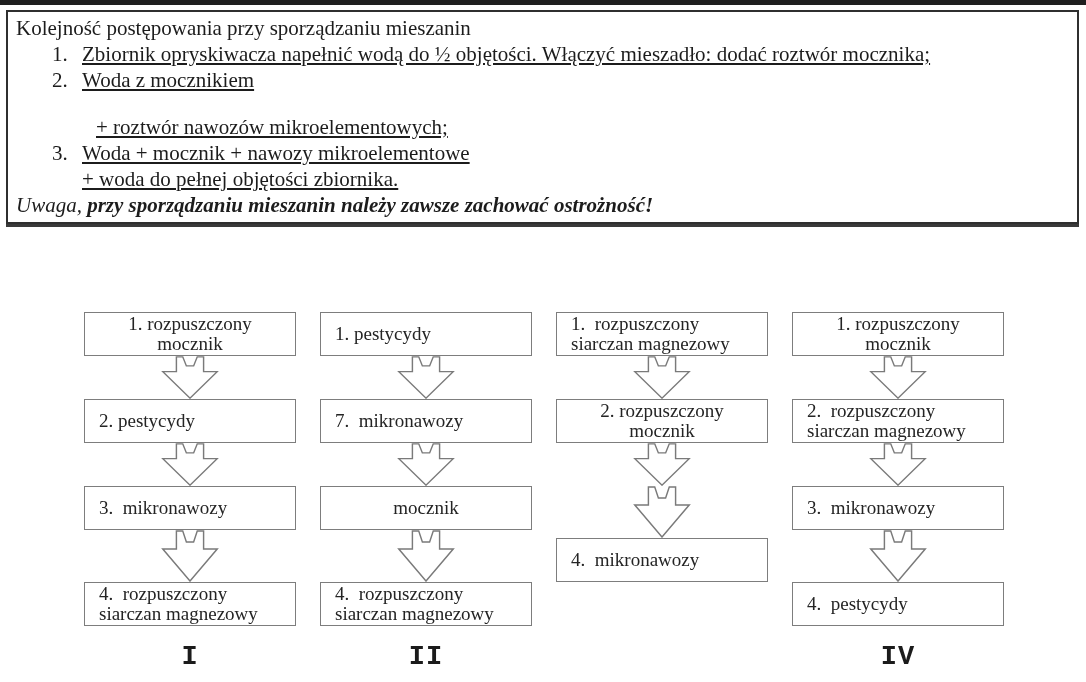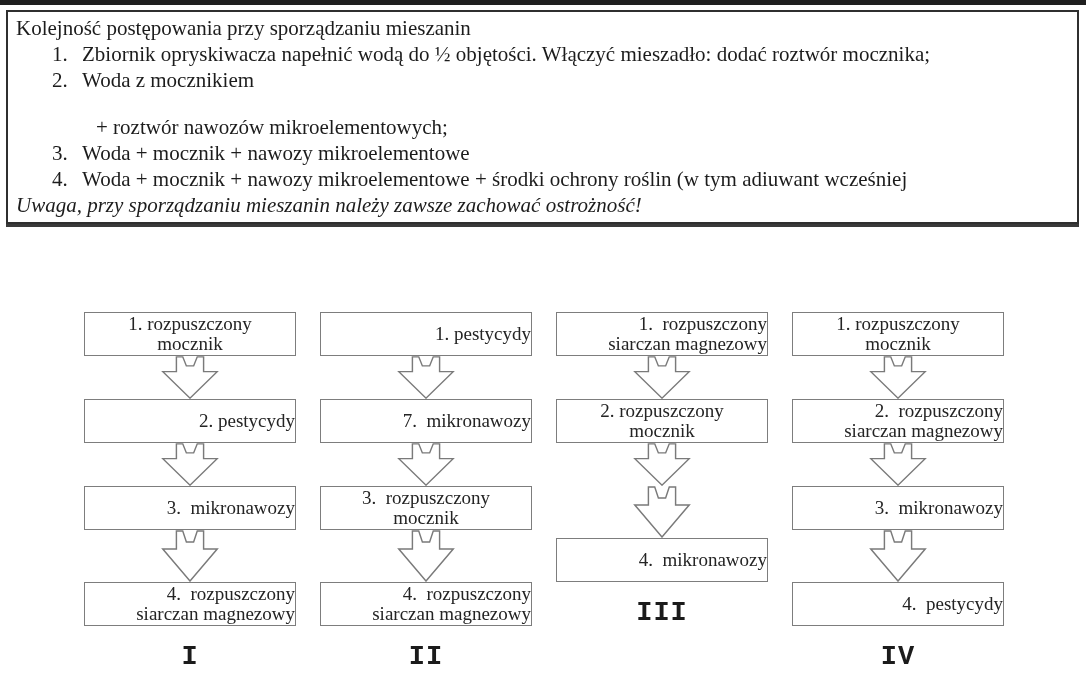--- a/index.html
+++ b/index.html
@@ -27,30 +27,30 @@
     width: 1073px;
     box-sizing: border-box;
     border: 2px solid var(--frame-border, #2f2f2f);
     box-shadow: 0 3px 0 0 #3a3a3a;
     background: #ffffff;
     padding: 3px 8px 4px 6px;
     font-size: 21px;
     line-height: 26px;
   }
   .inst-title { padding-left: 2px; }
-  .inst-line { white-space: nowrap; }
+  .inst-line { white-space: nowrap; text-decoration: underline; }
   .inst-line .inst-num {
     display: inline-block;
     width: 30px;
     margin-left: 38px;
   }
   .cont-text { padding-left: 68px; }
   .cont-plus { padding-left: 82px; margin-top: 21px; }
   .inst-note { font-style: italic; padding-left: 2px; }
-  .inst-note .note-bold { font-weight: normal; }
+  .inst-note .note-bold { font-weight: bold; }
 
   .flow-area {
     position: absolute;
     top: 312px; left: 84px;
     display: flex;
     gap: 24px;
   }
   .flow-col {
     width: 212px;
     display: flex;
@@ -62,21 +62,21 @@
     border: 1.5px solid var(--box-border, #7d7d7d);
     background: #ffffff;
     display: flex;
     flex-direction: column;
     justify-content: center;
     font-size: 19px;
     line-height: 20px;
     color: #242424;
   }
   .step-box .step-line { white-space: pre; }
-  .step-box.align-left { padding-left: 14px; text-align: right; }
+  .step-box.align-left { padding-left: 14px; text-align: left; }
   .step-box.align-center { text-align: center; }
 
   .flow-arrow {
     height: 43px;
     display: flex;
     justify-content: center;
     align-items: stretch;
   }
   .flow-arrow.tall { height: 52px; }
   .flow-arrow svg { width: 58px; height: 100%; display: block; }
@@ -97,21 +97,21 @@
 <div class="page">
   <div class="top-bar"></div>
 
   <div class="instructions-box">
     <div class="inst-title">Kolejność postępowania przy sporządzaniu mieszanin</div>
     <div id="inst-items">
         <div class="inst-line"><span class="inst-num">1.</span><span>Zbiornik opryskiwacza napełnić wodą do ½ objętości. Włączyć mieszadło: dodać roztwór mocznika;</span></div>
         <div class="inst-line"><span class="inst-num">2.</span><span>Woda z mocznikiem</span></div>
         <div class="inst-line cont-plus">+ roztwór nawozów mikroelementowych;</div>
         <div class="inst-line"><span class="inst-num">3.</span><span>Woda + mocznik + nawozy mikroelementowe</span></div>
-        <div class="inst-line"><span class="inst-num">4.</span><span>Woda + mocznik + nawozy mikroelementowe + środki ochrony roślin (w tym adiuwant wcześniej</span></div>
+        <div class="inst-line cont-text">+ woda do pełnej objętości zbiornika.</div>
       </div>
     <div class="inst-note"><span class="note-prefix">Uwaga, </span><span class="note-bold">przy sporządzaniu mieszanin należy zawsze zachować ostrożność!</span></div>
   </div>
 
   <div class="flow-area" id="flow-area">
       <div class="flow-col">
         <div class="step-box align-center">
           <div class="step-line">1. rozpuszczony</div>
           <div class="step-line">mocznik</div>
         </div>
@@ -153,21 +153,20 @@
   </div>
         <div class="step-box align-left">
           <div class="step-line">7.  mikronawozy</div>
         </div>
         <div class="flow-arrow">
     <svg viewBox="0 0 64 52" preserveAspectRatio="none" aria-hidden="true">
       <path d="M17,1 L17,19 L2,19 L32,51 L62,19 L47,19 L47,1 L40,1 L36,12 L28,12 L24,1 Z" fill="#ffffff" stroke="#7a7a7a" stroke-width="1.6" stroke-linejoin="miter"></path>
     </svg>
   </div>
         <div class="step-box align-center">
-          <div class="step-line">3.  rozpuszczony</div>
           <div class="step-line">mocznik</div>
         </div>
         <div class="flow-arrow tall">
     <svg viewBox="0 0 64 52" preserveAspectRatio="none" aria-hidden="true">
       <path d="M17,1 L17,19 L2,19 L32,51 L62,19 L47,19 L47,1 L40,1 L36,12 L28,12 L24,1 Z" fill="#ffffff" stroke="#7a7a7a" stroke-width="1.6" stroke-linejoin="miter"></path>
     </svg>
   </div>
         <div class="step-box align-left">
           <div class="step-line">4.  rozpuszczony</div>
           <div class="step-line">siarczan magnezowy</div>
@@ -194,21 +193,20 @@
     </svg>
   </div>
         <div class="flow-arrow tall">
     <svg viewBox="0 0 64 52" preserveAspectRatio="none" aria-hidden="true">
       <path d="M17,1 L17,19 L2,19 L32,51 L62,19 L47,19 L47,1 L40,1 L36,12 L28,12 L24,1 Z" fill="#ffffff" stroke="#7a7a7a" stroke-width="1.6" stroke-linejoin="miter"></path>
     </svg>
   </div>
         <div class="step-box align-left">
           <div class="step-line">4.  mikronawozy</div>
         </div>
-        <div class="col-label">III</div>
       </div>
       <div class="flow-col">
         <div class="step-box align-center">
           <div class="step-line">1. rozpuszczony</div>
           <div class="step-line">mocznik</div>
         </div>
         <div class="flow-arrow">
     <svg viewBox="0 0 64 52" preserveAspectRatio="none" aria-hidden="true">
       <path d="M17,1 L17,19 L2,19 L32,51 L62,19 L47,19 L47,1 L40,1 L36,12 L28,12 L24,1 Z" fill="#ffffff" stroke="#7a7a7a" stroke-width="1.6" stroke-linejoin="miter"></path>
     </svg>

